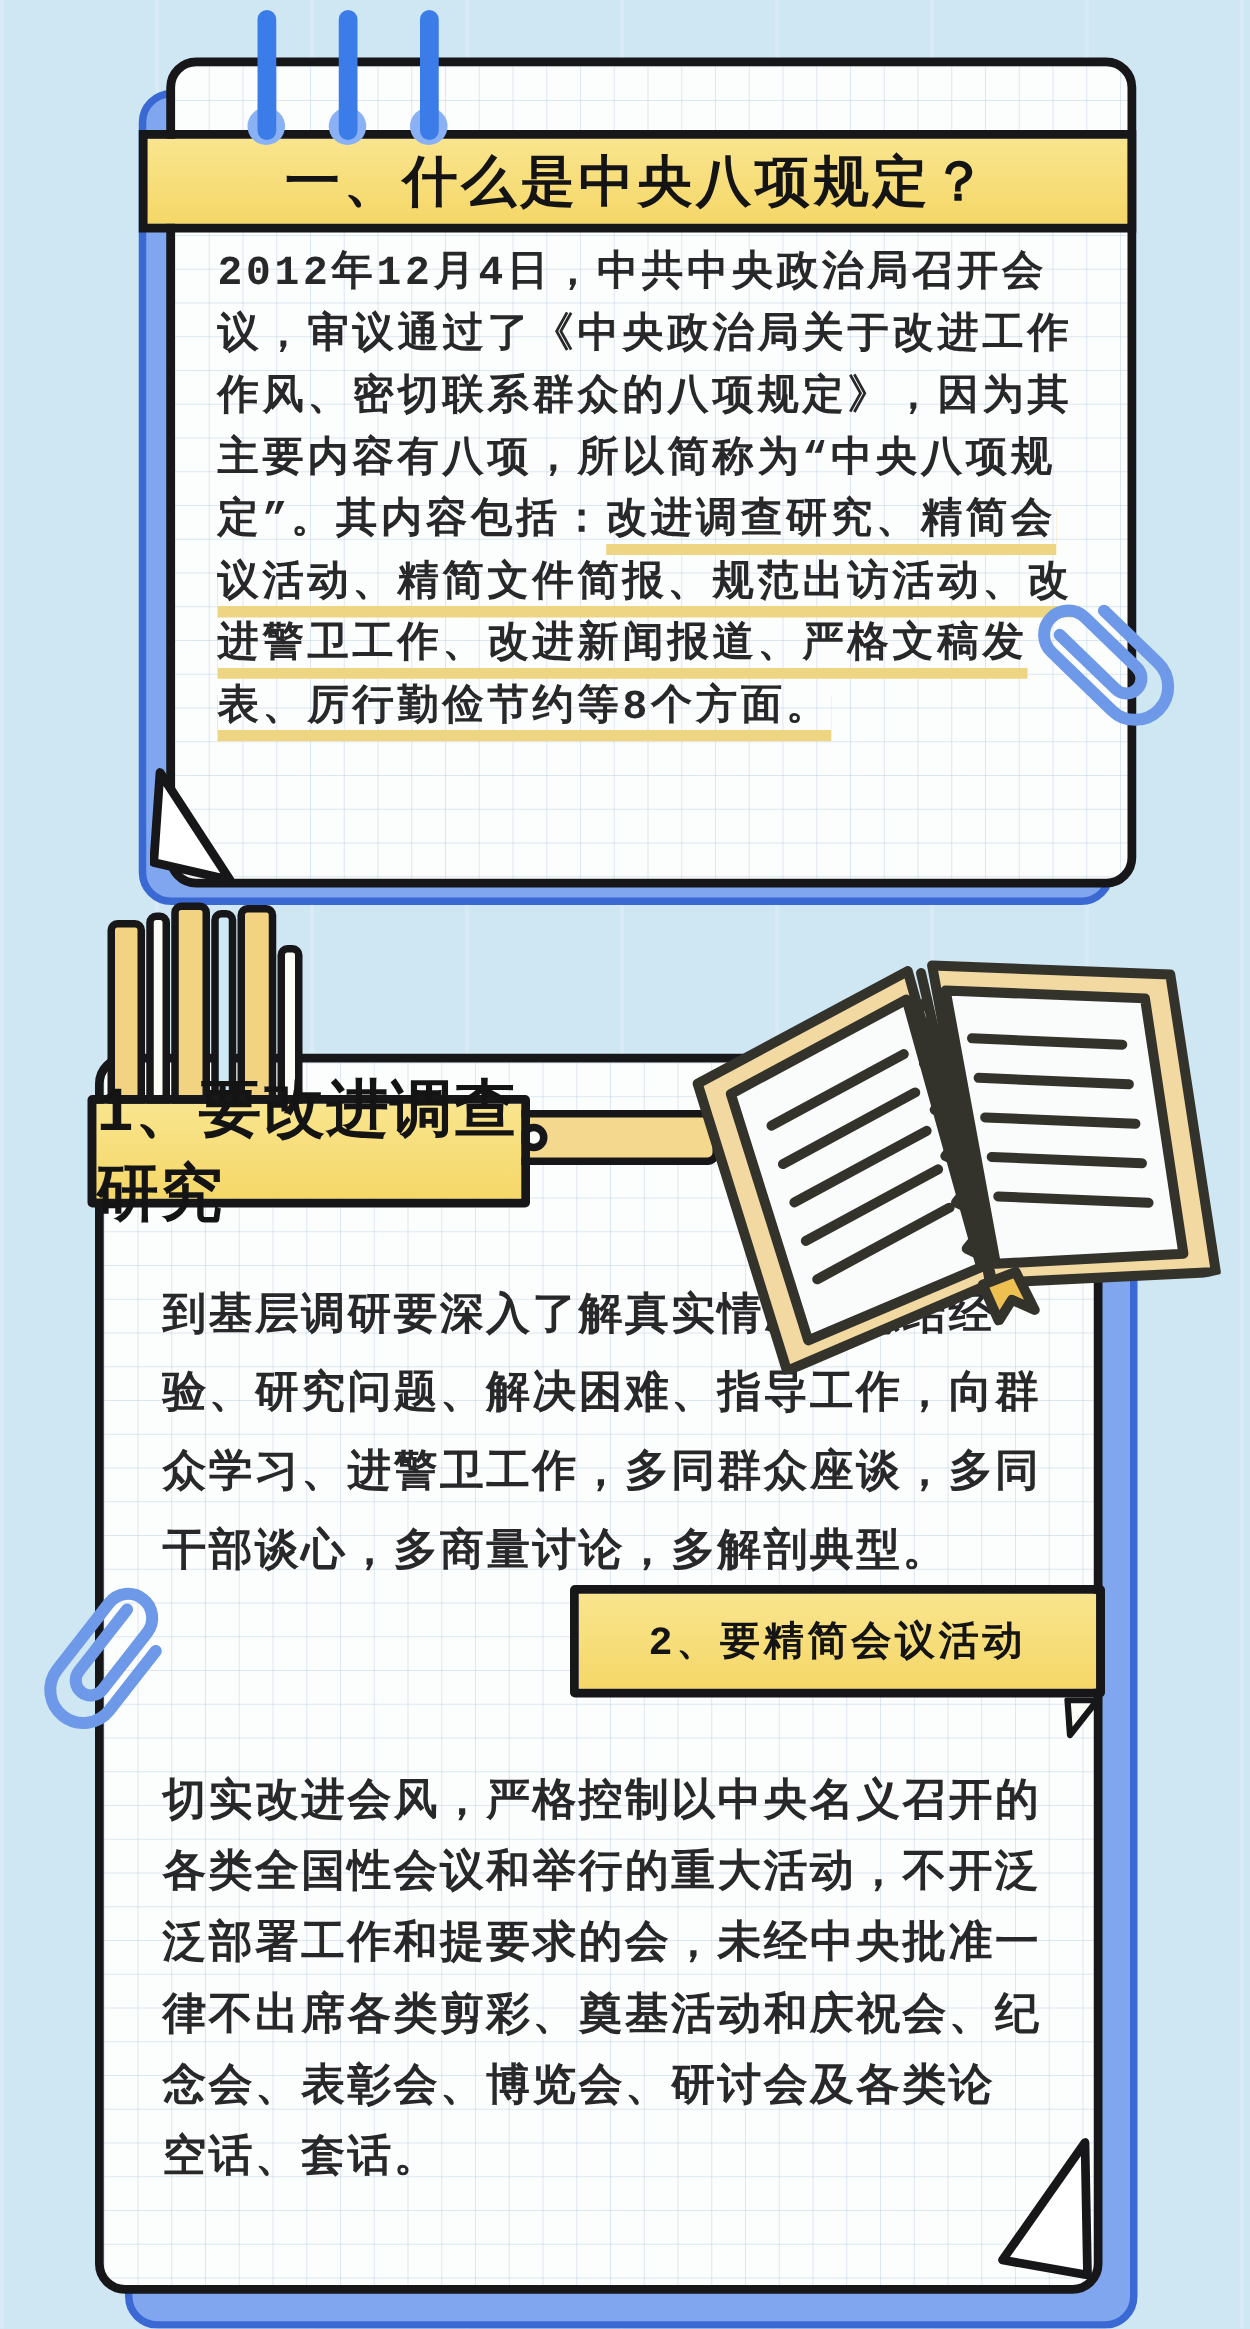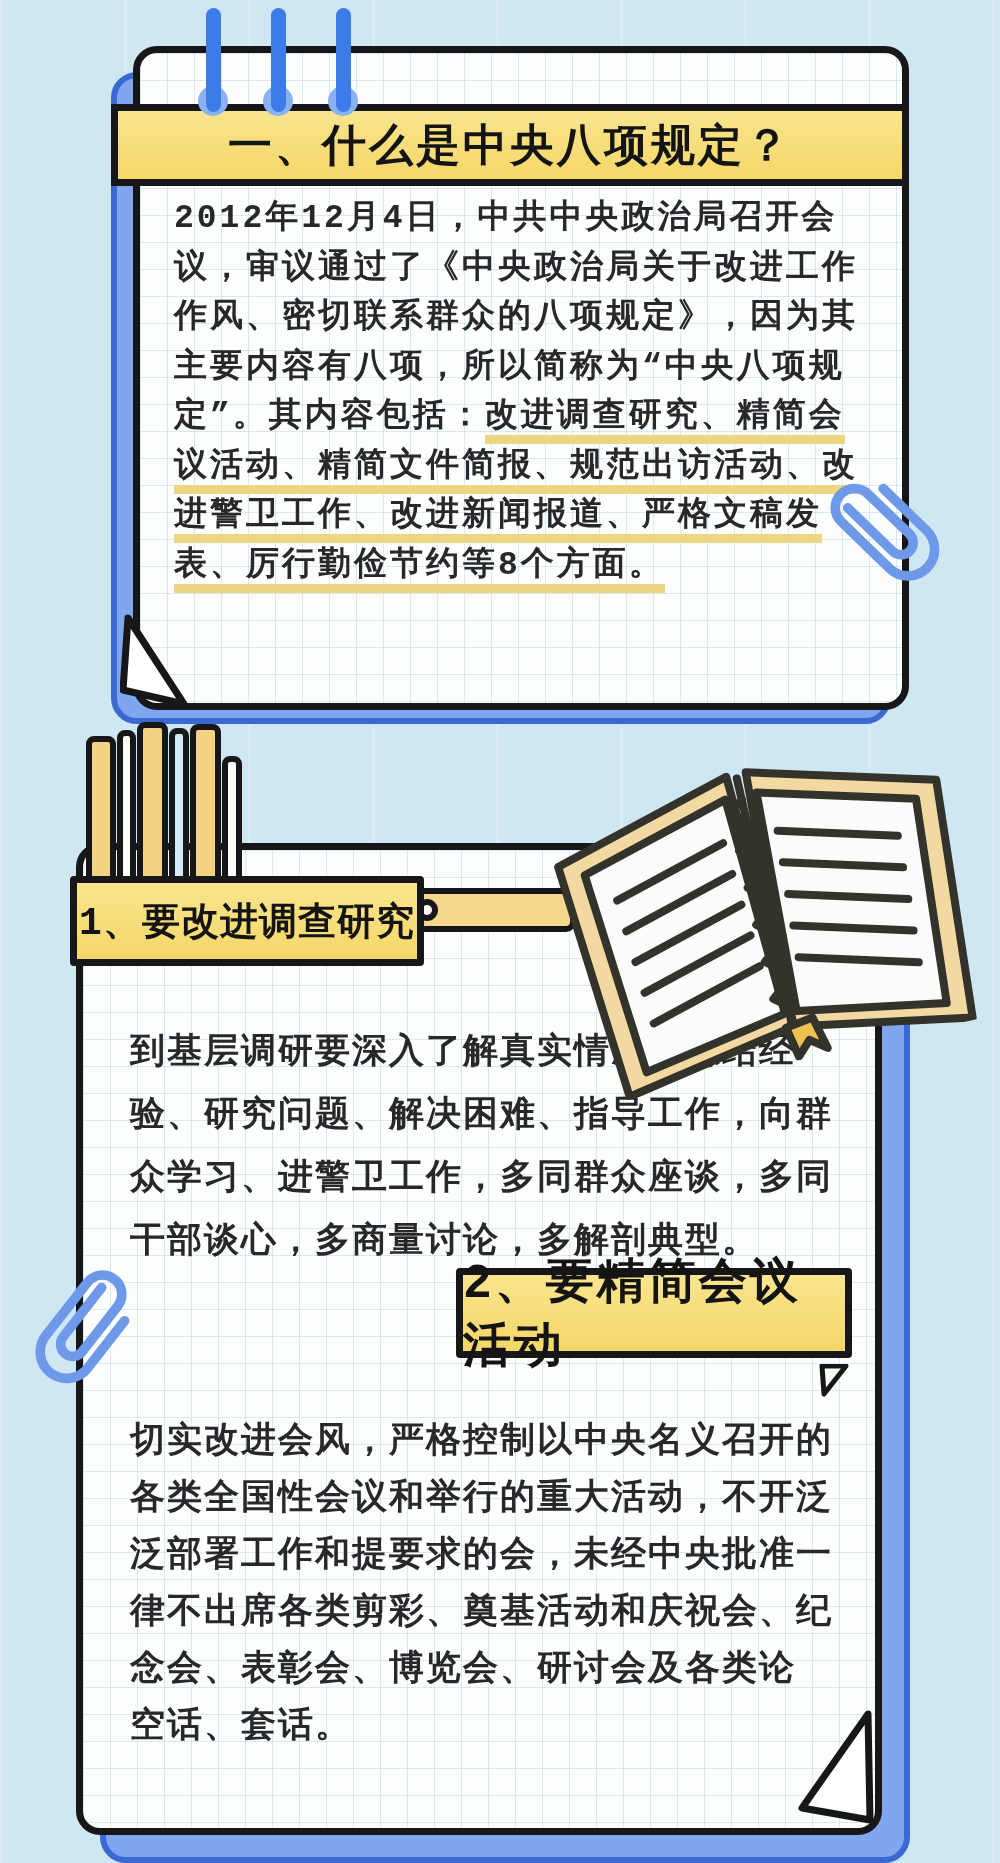--- a/index.html
+++ b/index.html
@@ -27,22 +27,22 @@
   .card2-shadow{left:100px;top:900px;width:810px;height:963px;z-index:0;}
   .card2{left:76px;top:843px;width:806px;height:992px;z-index:2;}
   
   .banner{
     background:linear-gradient(180deg,#f9e58e 0%,#f5d768 100%);
     border:7px solid #17171a;
     display:flex;align-items:center;justify-content:center;
     font-weight:900;color:#141414;z-index:5;
   }
   .title-banner{left:111px;top:104px;width:798px;height:82px;font-size:44px;letter-spacing:3px;}
-  .banner1{left:70px;top:876px;width:354px;height:90px;font-size:38px;letter-spacing:1px;border-radius:4px;align-items:center;}
-  .banner2{left:456px;top:1268px;width:396px;height:90px;font-size:48px;letter-spacing:3px;border-radius:4px;}
+  .banner1{left:70px;top:876px;width:354px;height:90px;font-size:50px;letter-spacing:1px;border-radius:4px;align-items:center;}
+  .banner2{left:456px;top:1268px;width:428px;height:90px;font-size:32px;letter-spacing:3px;border-radius:4px;}
   
   .pin{position:absolute;top:0;width:30px;height:130px;z-index:6;}
   .pin .pin-circle{position:absolute;left:0;top:86px;width:30px;height:30px;border-radius:50%;background:#8ab1f3;}
   .pin .pin-stem{position:absolute;left:8px;top:8px;width:15px;height:104px;border-radius:9px;background:#3c7ce9;}
   
   .textblock{z-index:3;font-weight:600;}
   .tb1{left:174px;top:194px;width:734px;font-size:33px;line-height:49.5px;letter-spacing:3px;}
   .tb2{left:130px;top:1022px;width:744px;font-size:35px;line-height:63px;letter-spacing:2px;}
   .tb3{left:130px;top:1414px;width:744px;font-size:35px;line-height:57px;letter-spacing:2px;}
   .tline{white-space:nowrap;}

